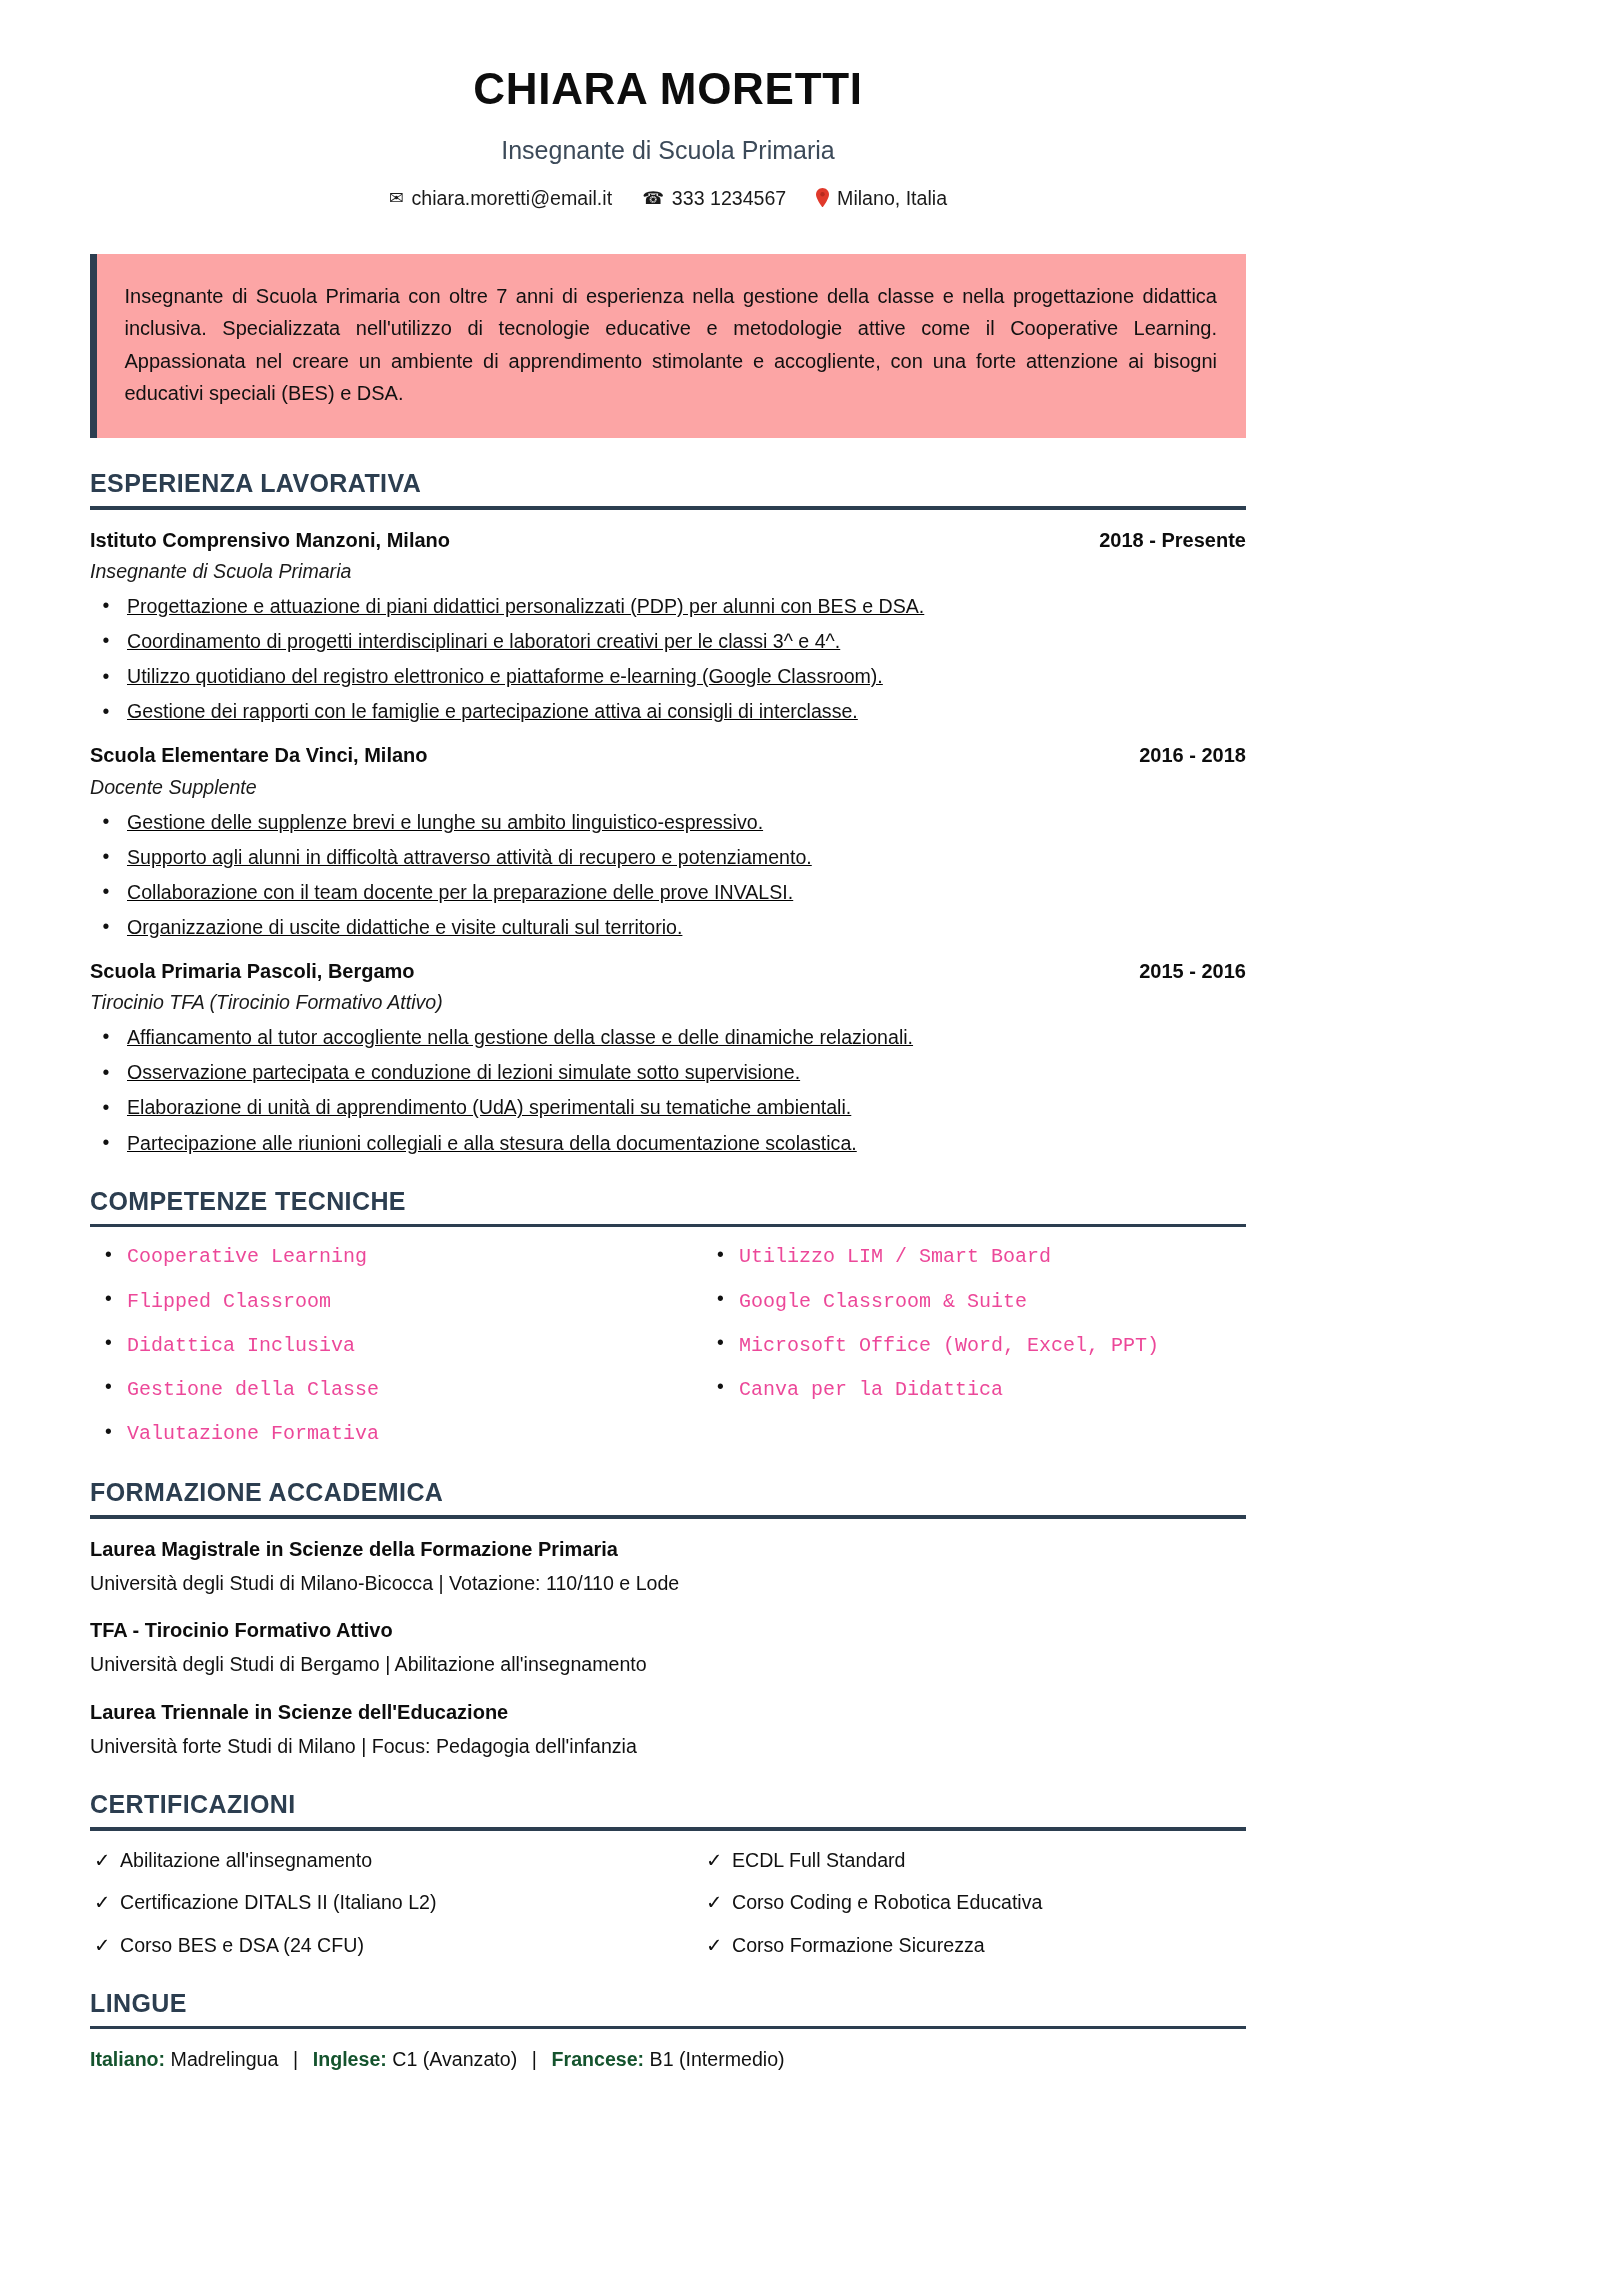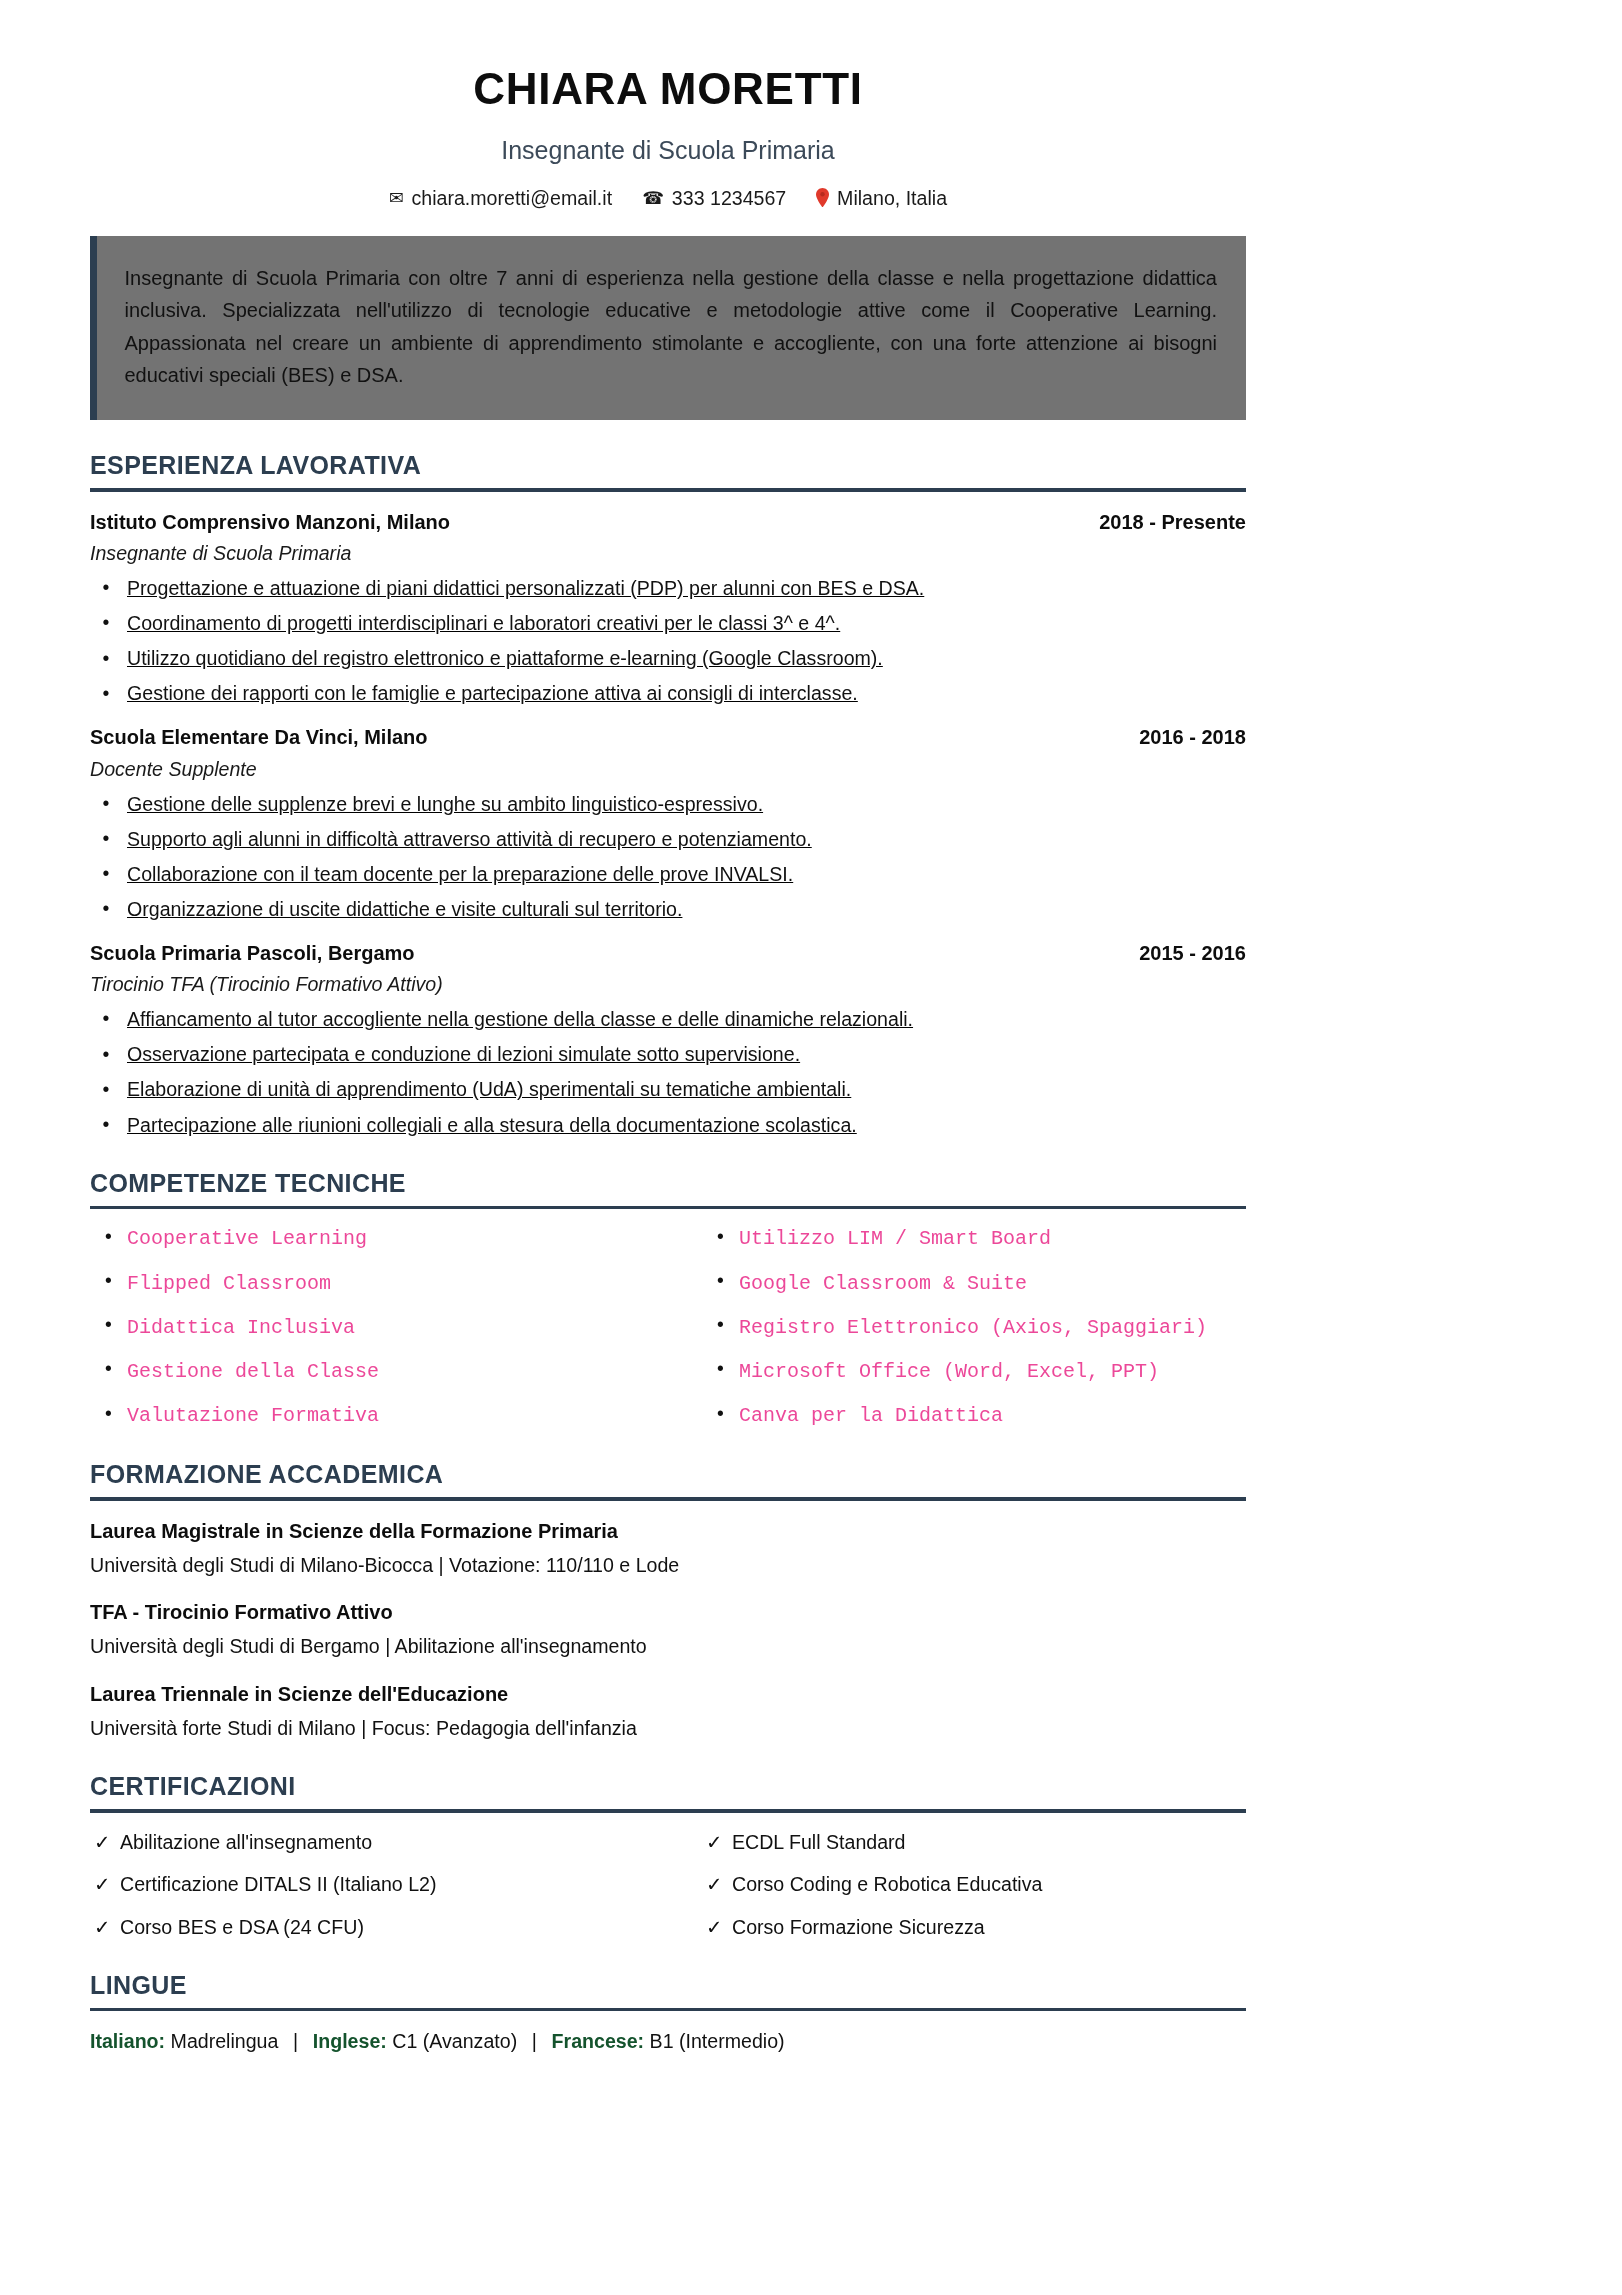--- a/index.html
+++ b/index.html
@@ -54,22 +54,22 @@
     display: inline-flex;
     align-items: center;
     gap: 7.8px;
     white-space: nowrap;
   }
   .c-icon { font-size: 17.6px; line-height: 1; display: inline-block; }
   .c-icon.pin { color: #e0392b; font-size: 19.6px; }
 
   
   .summary {
-    margin-top: 25px;
-    background: #737373;
+    margin-top: 43px;
+    background: #fca5a5;
     border-left: 7.2px solid #2c3e50;
     padding: 26px 29px 29px 27.5px;
     box-sizing: border-box;
   }
   .summary p {
     margin: 0;
     font-size: 20px;
     line-height: 1.62;
     text-align: justify;
     color: #111111;
@@ -314,21 +314,20 @@
             <li>Flipped Classroom</li>
             <li>Didattica Inclusiva</li>
             <li>Gestione della Classe</li>
             <li>Valutazione Formativa</li>
           </ul>
         </div>
         <div class="col right">
           <ul class="skill-list">
             <li>Utilizzo LIM / Smart Board</li>
             <li>Google Classroom &amp; Suite</li>
-            <li>Registro Elettronico (Axios, Spaggiari)</li>
             <li>Microsoft Office (Word, Excel, PPT)</li>
             <li>Canva per la Didattica</li>
           </ul>
         </div>
       </div>
     </div>
 
     <div class="section">
       <div class="section-title">FORMAZIONE ACCADEMICA</div>
       <div class="section-rule"></div>

